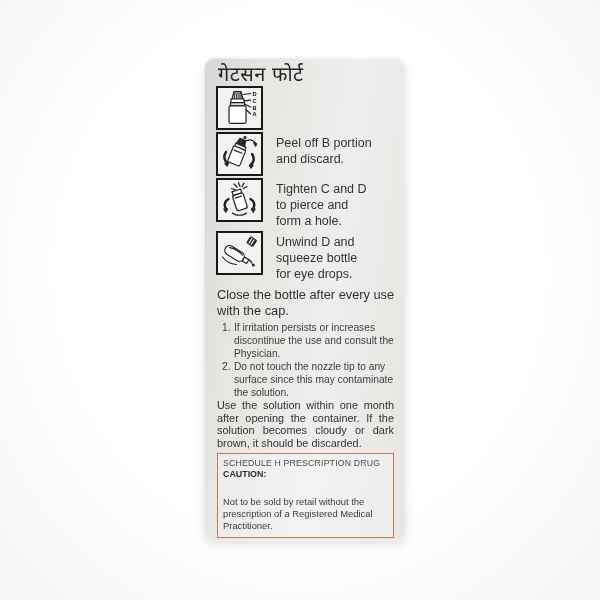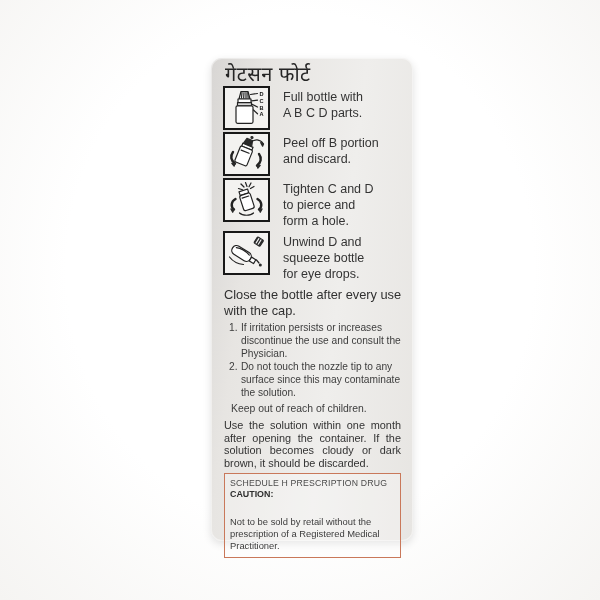--- a/index.html
+++ b/index.html
@@ -8,21 +8,21 @@
     background:#fbfbfa;
     font-family:"Liberation Sans", sans-serif;
     -webkit-font-smoothing:antialiased;
   }
   .page{
     position:relative;width:600px;height:600px;
     background:radial-gradient(ellipse at 50% 45%, #ffffff 55%, #f5f4f2 100%);
     overflow:hidden;
   }
   .sticker{
-    position:absolute;left:211px;top:58px;width:202px;height:483px;
+    position:absolute;left:204px;top:58px;width:202px;height:483px;
     box-sizing:border-box;
     background:linear-gradient(97deg,#d8d6d4 0%,#e7e5e2 22%,#efeeec 60%,#e7e5e2 100%);
     border-radius:11px;
     box-shadow:0 3px 9px rgba(0,0,0,0.12), inset 0 0 0 1px rgba(255,255,255,0.45);
     padding:4px 9px 0 11px;
     color:#3a3a3a;
   }
   .title{
     font-size:20px;line-height:23px;color:#252525;margin:1px 0 0 3px;
     letter-spacing:0.5px;
@@ -92,22 +92,20 @@
           <line x1="25" y1="6.5" x2="32" y2="5.5"></line>
           <line x1="26" y1="12.8" x2="32" y2="12.2"></line>
           <line x1="26.5" y1="16.2" x2="32" y2="19"></line>
           <line x1="28" y1="22" x2="32" y2="25.8"></line>
           <text x="34" y="8">D</text>
           <text x="34" y="14.8">C</text>
           <text x="34" y="21.6">B</text>
           <text x="34" y="28.4">A</text>
         </svg>
       </div>
-      <div class="step-text">Full bottle with
-A B C D parts.</div>
     </div>
 
     <div class="step-row">
       <div class="icon-box">
         <svg viewBox="0 0 42 40" class="pictogram" aria-hidden="true">
           <g transform="rotate(22 20 20)">
             <polygon class="dark" points="15.5,5 21.5,5 23,11 14,11"></polygon>
             <rect class="lite" x="13.5" y="11" width="11" height="3"></rect>
             <rect class="lite" x="12.5" y="14" width="13" height="17" rx="1.5"></rect>
             <line x1="14.5" y1="18" x2="23" y2="18"></line>
@@ -178,21 +176,20 @@
 
     <div class="warn-item">
       <span class="warn-num">1.</span>
       <span class="warn-text">If irritation persists or increases discontinue the use and consult the Physician.</span>
     </div>
     <div class="warn-item">
       <span class="warn-num">2.</span>
       <span class="warn-text">Do not touch the nozzle tip to any surface since this may contaminate the solution.</span>
     </div>
 
-    <div class="keep-note">Keep out of reach of children.</div>
 
     <div class="usage-note">Use the solution within one month after opening the container. If the solution becomes cloudy or dark brown, it should be discarded.</div>
 
     <div class="caution-box">
       <div class="caution-schedule">SCHEDULE H PRESCRIPTION DRUG</div>
       <div class="caution-word">CAUTION:</div>
       <div class="caution-body">Not to be sold by retail without the prescription of a Registered Medical Practitioner.</div>
     </div>
 
   </div>

